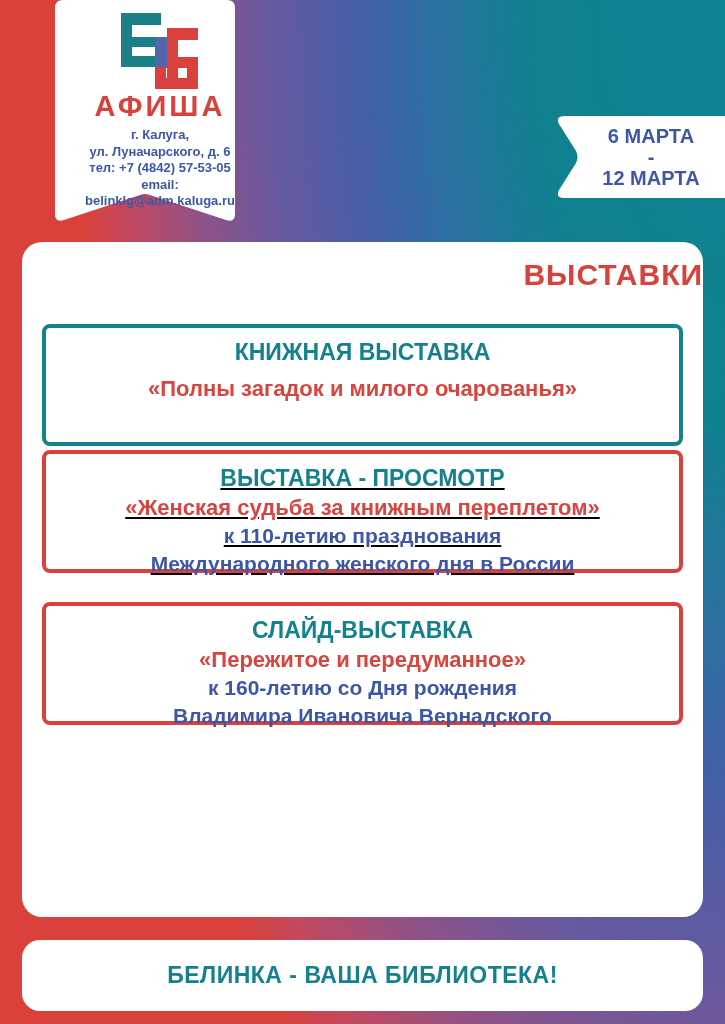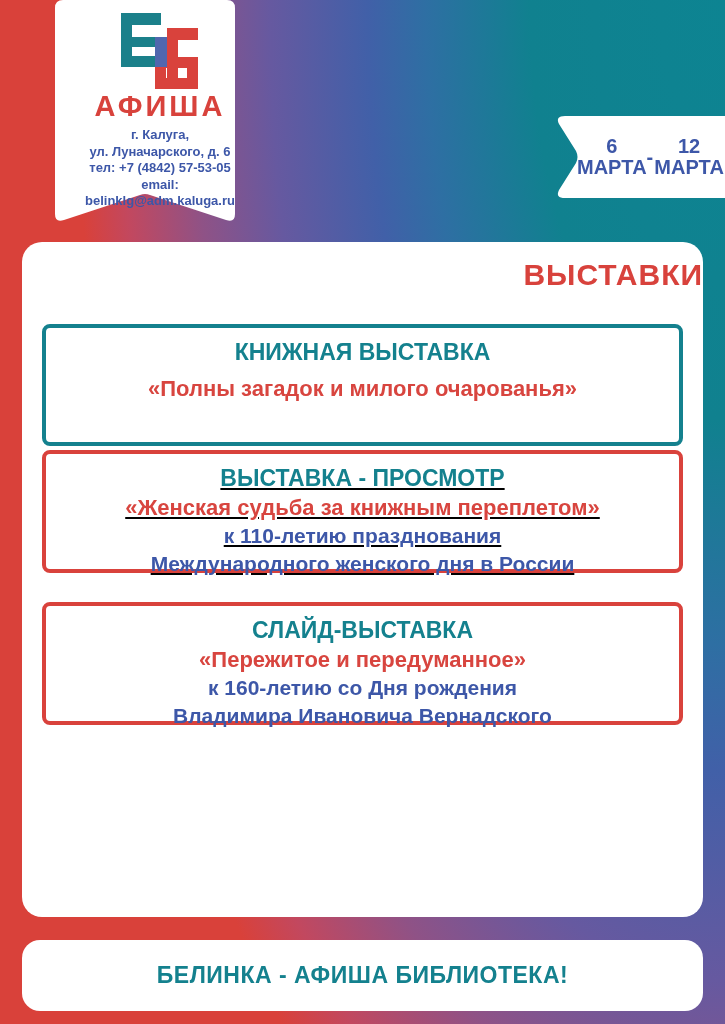--- a/index.html
+++ b/index.html
@@ -33,21 +33,21 @@
 
   .brand-title{position:absolute;left:0;top:90px;width:100%;
     font-size:29px;font-weight:bold;letter-spacing:3px;color:#D8423C;}
   .brand-address{position:absolute;left:0;top:127px;width:100%;
     font-size:13px;font-weight:bold;line-height:16.5px;color:#3D57A8;}
 
   
   .date-ribbon{position:absolute;left:553px;top:116px;width:172px;height:82px;}
   .date-ribbon svg{position:absolute;left:0;top:0;width:100%;height:100%;display:block;}
   .date-text{position:absolute;left:24px;top:0;right:0;height:100%;
-    display:flex;flex-direction:row;justify-content:center;align-items:center;
+    display:flex;flex-direction:column;justify-content:center;align-items:center;
     font-size:20px;font-weight:bold;line-height:21px;color:#3D57A8;text-align:center;}
 
   
   .card{position:absolute;left:22px;top:242px;width:681px;height:675px;
     background:#fff;border-radius:20px;}
   .page-title{position:absolute;left:0;top:16px;width:100%;text-align:right;
     font-size:30px;font-weight:bold;letter-spacing:1px;color:#D8423C;}
 
   .exh{position:absolute;left:20px;width:641px;box-sizing:border-box;
     border-radius:8px;background:#fff;text-align:center;padding-top:9px;}
@@ -125,16 +125,16 @@
 
     <div class="exh exh--red exh-3">
       <p class="type">СЛАЙД-ВЫСТАВКА</p>
       <p class="title">«Пережитое и передуманное»</p>
       <p class="note">к 160-летию со Дня рождения</p>
       <p class="note">Владимира Ивановича Вернадского</p>
     </div>
   </div>
 
   <div class="footer-bar">
-    <span class="footer-slogan">БЕЛИНКА - АФИША БИБЛИОТЕКА!</span>
+    <span class="footer-slogan">БЕЛИНКА - ВАША БИБЛИОТЕКА!</span>
   </div>
 
 </div>
 
 </body></html>

